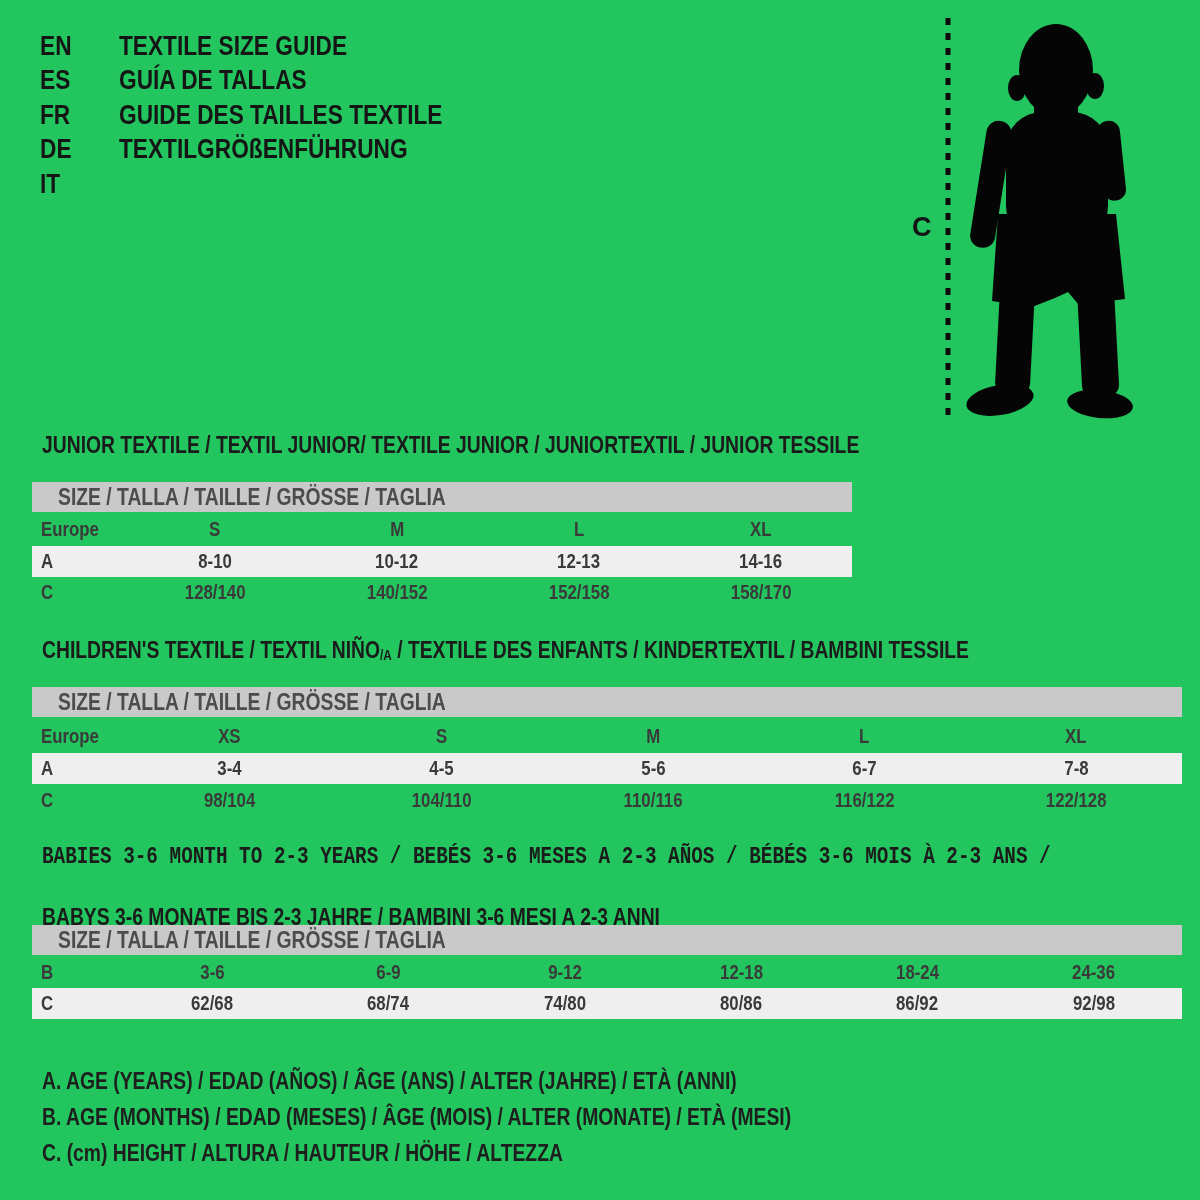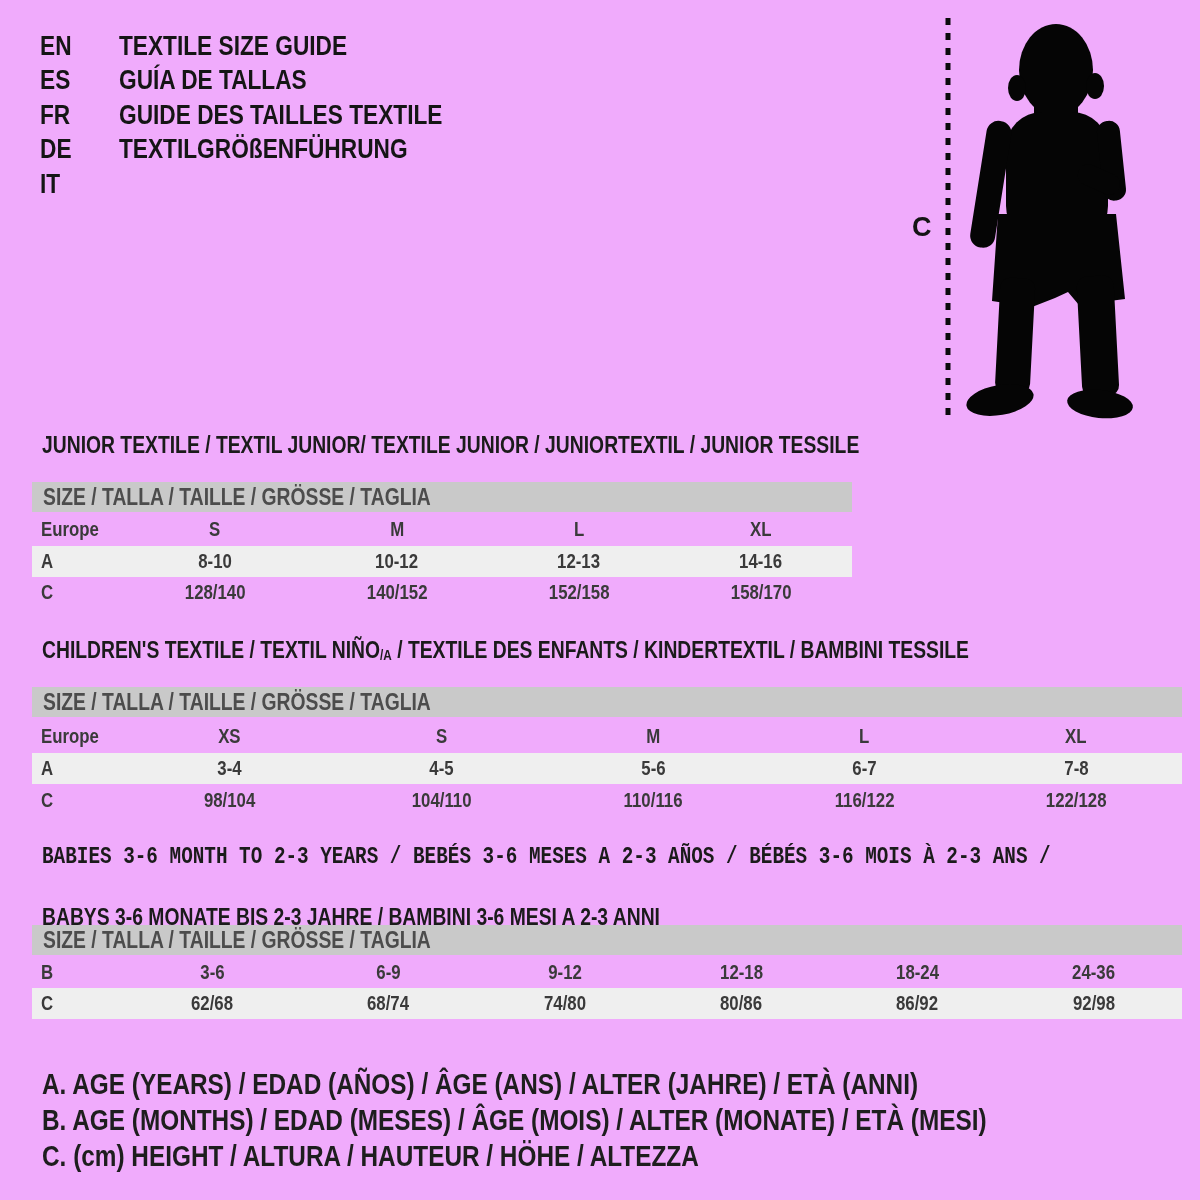--- a/index.html
+++ b/index.html
@@ -1,17 +1,17 @@
 <!DOCTYPE html>
 <html><head>
 <meta charset="utf-8">
 <style>
   html,body{margin:0;padding:0;background:#ffffff;}
   body{font-family:"Liberation Sans", sans-serif;}
-  .canvas{position:relative;width:1200px;height:1200px;background:#f0abfc;overflow:hidden;}
+  .canvas{position:relative;width:1200px;height:1200px;background:#22c55e;overflow:hidden;}
 
   
   .cx{display:inline-block;transform:scaleX(0.84);transform-origin:0 50%;white-space:nowrap;}
   .cxc{display:inline-block;transform:scaleX(0.84);transform-origin:50% 50%;white-space:nowrap;}
 
   
   .langs{position:absolute;left:40px;top:29px;}
   .lang-row{display:flex;align-items:center;height:34.5px;font-size:27px;font-weight:bold;color:#151515;}
   .lang-code{width:79px;}
 
@@ -19,31 +19,31 @@
   .dash-line{position:absolute;left:944px;top:16px;}
   .c-label{position:absolute;left:912px;top:212px;font-size:27px;font-weight:bold;color:#141414;}
   .toddler{position:absolute;left:958px;top:8px;}
 
   
   .sec-title{position:absolute;left:42px;font-size:23px;font-weight:bold;color:#1b1b1b;white-space:nowrap;}
   .sub{font-size:14px;vertical-align:-2px;}
 
   
   .size-bar{position:absolute;left:32px;height:30px;background:#c9c9c9;display:flex;align-items:center;
-            padding-left:11px;box-sizing:border-box;font-size:23px;font-weight:bold;color:#4c4c4c;}
+            padding-left:26px;box-sizing:border-box;font-size:23px;font-weight:bold;color:#4c4c4c;}
 
   
   .trow{position:absolute;left:32px;height:31px;display:flex;align-items:center;
         font-size:20px;font-weight:bold;color:#3a3a3a;}
   .trow .lbl{width:92px;padding-left:9px;box-sizing:border-box;}
   .trow .val{flex:1;text-align:center;}
   .trow.shaded{background:#efefef;}
 
   
-  .legend-line{position:absolute;left:42px;font-size:29px;font-weight:bold;color:#1e1e1e;white-space:nowrap;text-align:right;}
+  .legend-line{position:absolute;left:42px;font-size:23px;font-weight:bold;color:#1e1e1e;white-space:nowrap;text-align:right;}
 </style>
 </head>
 <body>
 
 <div class="canvas">
 
   <div class="langs">
     <div class="lang-row">
       <div class="lang-code"><span class="cx">EN</span></div>
       <div><span class="cx">TEXTILE SIZE GUIDE</span></div>

